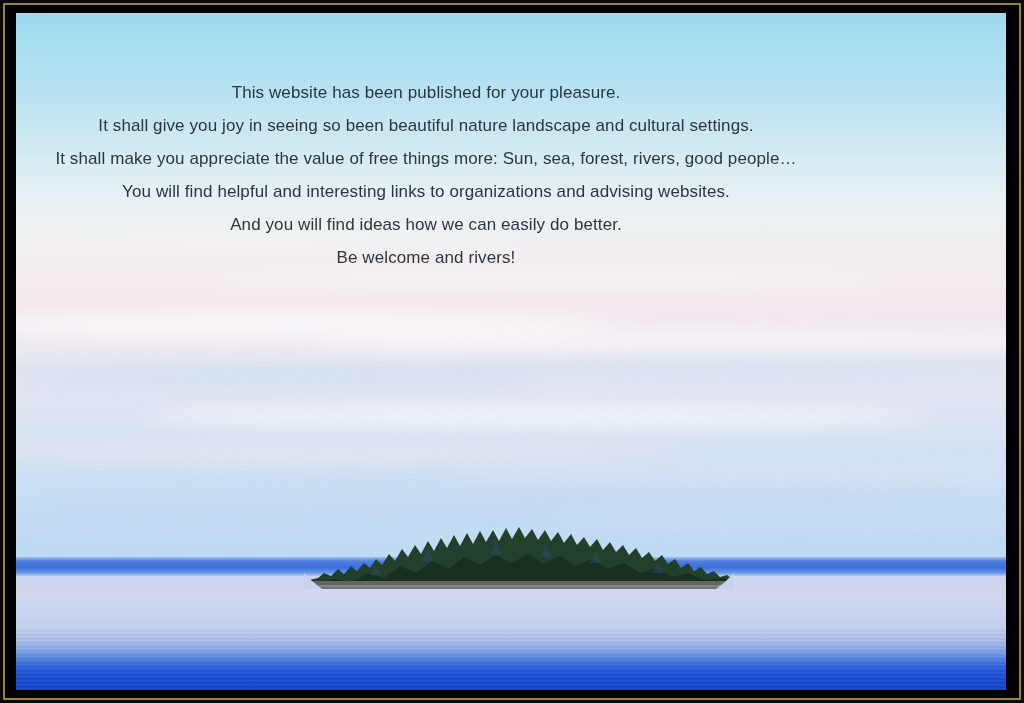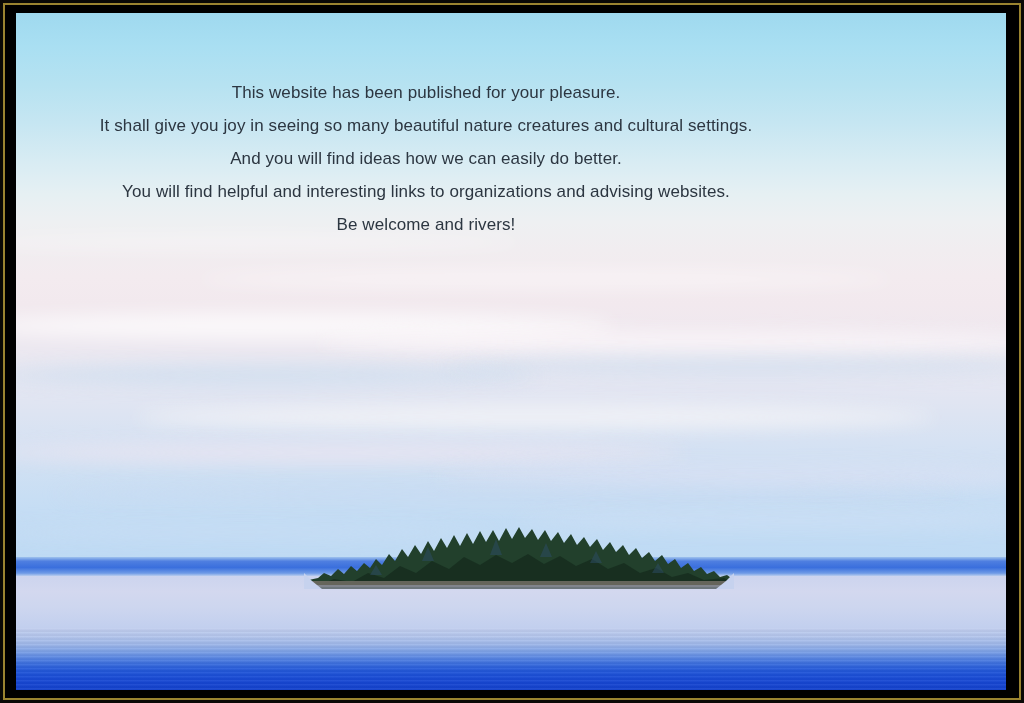--- a/index.html
+++ b/index.html
@@ -256,20 +256,21 @@
         <rect x="0" y="60" width="430" height="6" fill="#6e6b62" opacity="0.9"></rect>
         <rect x="0" y="64" width="430" height="4" fill="#8a8f9c" opacity="0.75"></rect>
 
         <path fill="#c6d2ee" d="M0,52 L0,68 L18,68 L8,60 Z"></path>
         <path fill="#c6d2ee" d="M430,52 L430,68 L412,68 L422,60 Z"></path>
       </svg>
     </div>
 
     <div id="message">
       <p>This website has been published for your pleasure.</p>
-      <p>It shall give you joy in seeing so many beautiful nature creatures and cultural settings.</p>
+      <p>It shall give you joy in seeing so been beautiful nature landscape and cultural settings.</p>
+      <p>It shall make you appreciate the value of free things more: Sun, sea, forest, rivers, good people…</p>
+      <p>You will find helpful and interesting links to organizations and advising websites.</p>
       <p>And you will find ideas how we can easily do better.</p>
-      <p>You will find helpful and interesting links to organizations and advising websites.</p>
       <p>Be welcome and rivers!</p>
     </div>
 
   </div>
 </div>
 
 </body></html>

